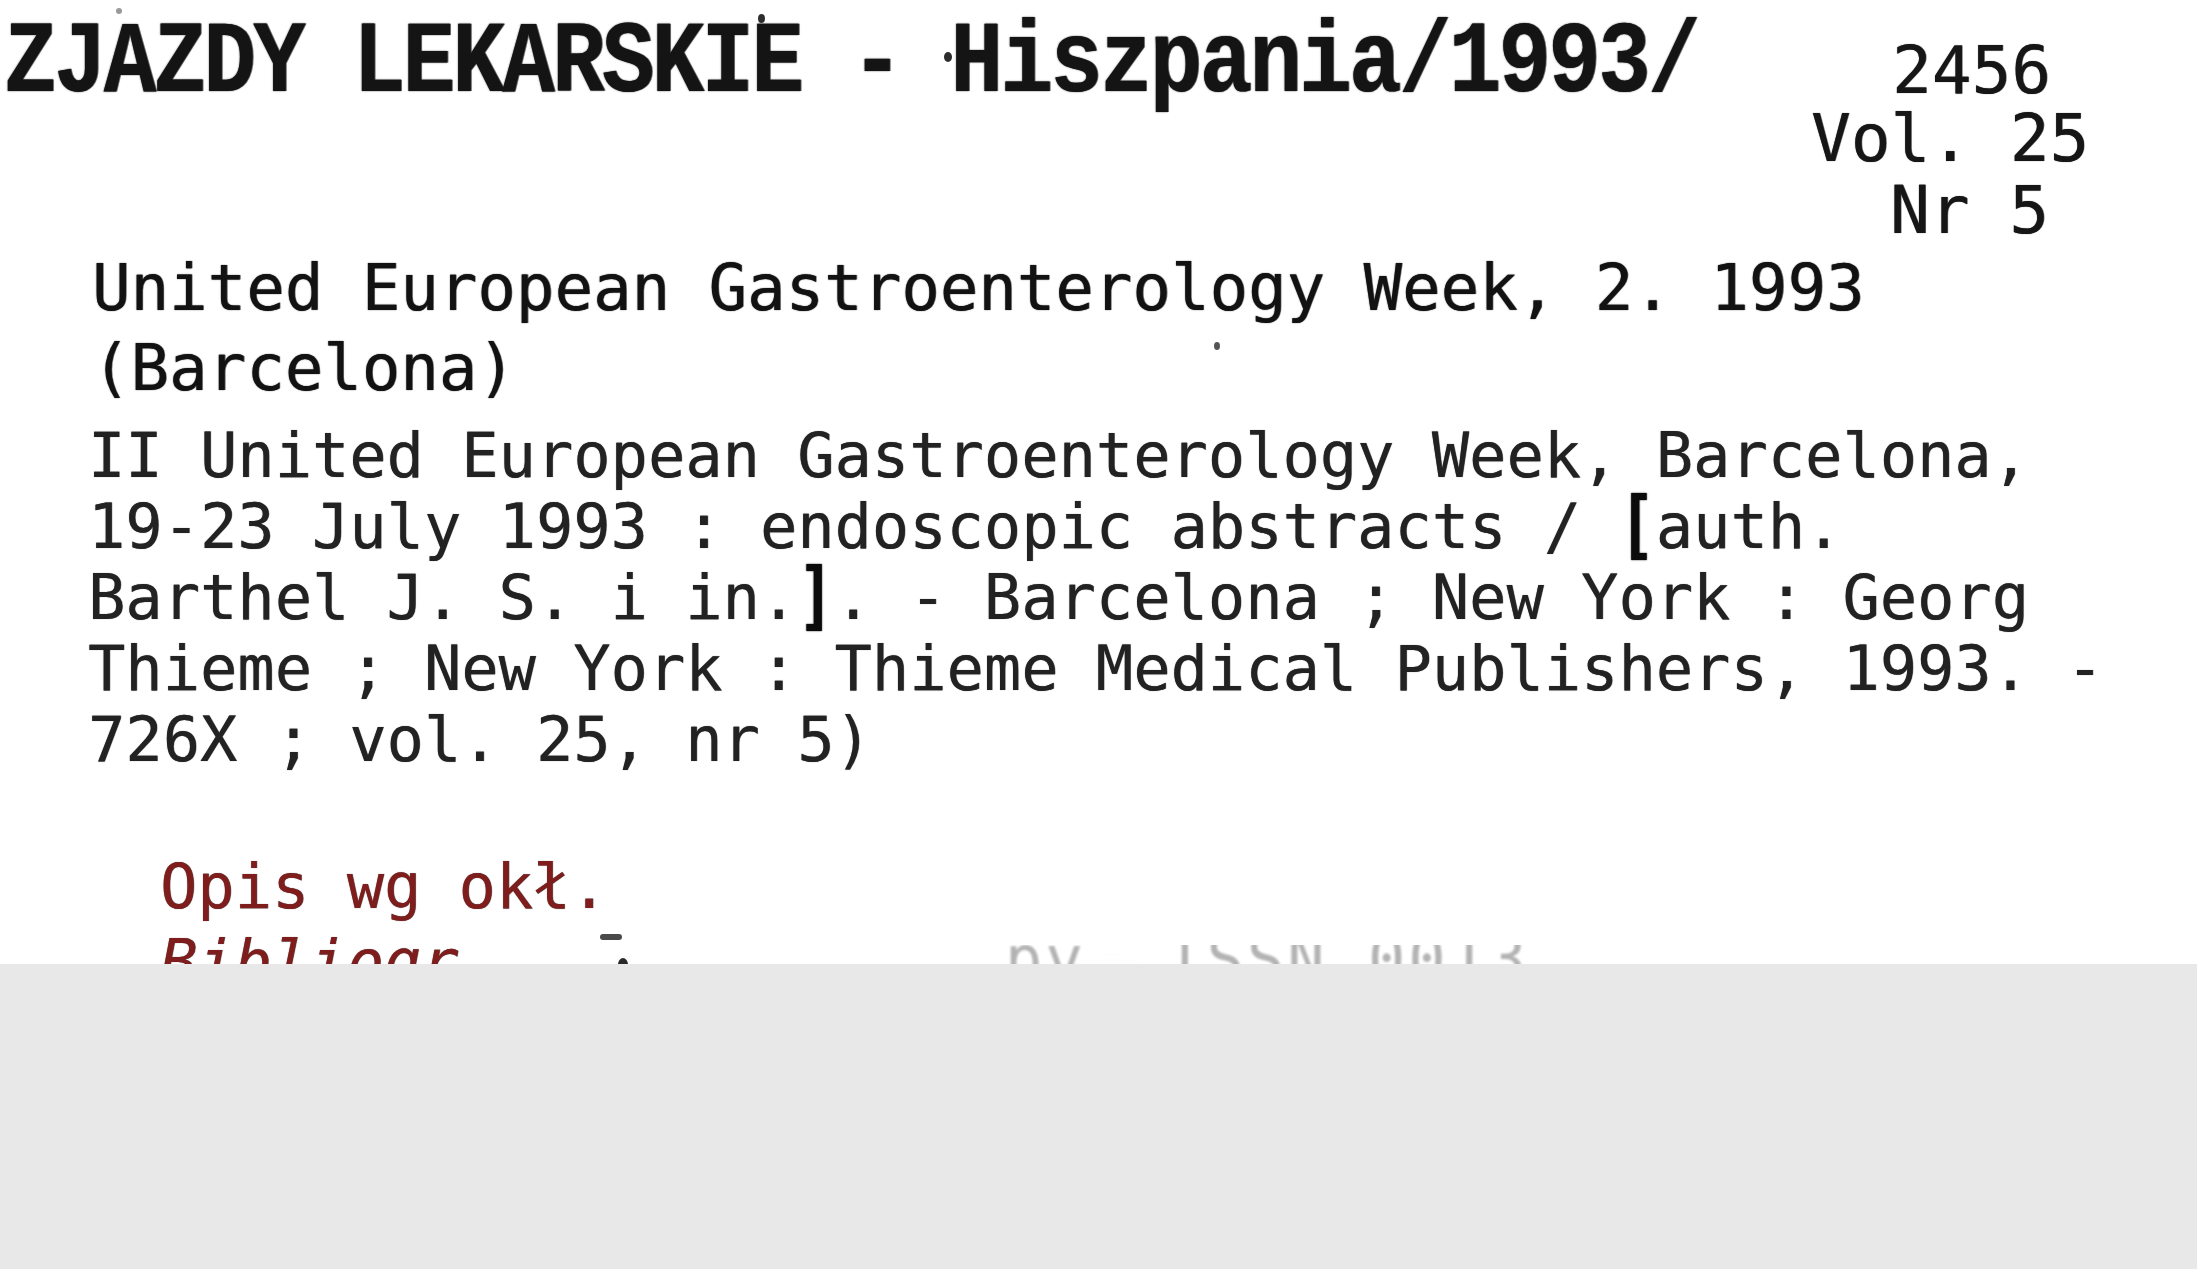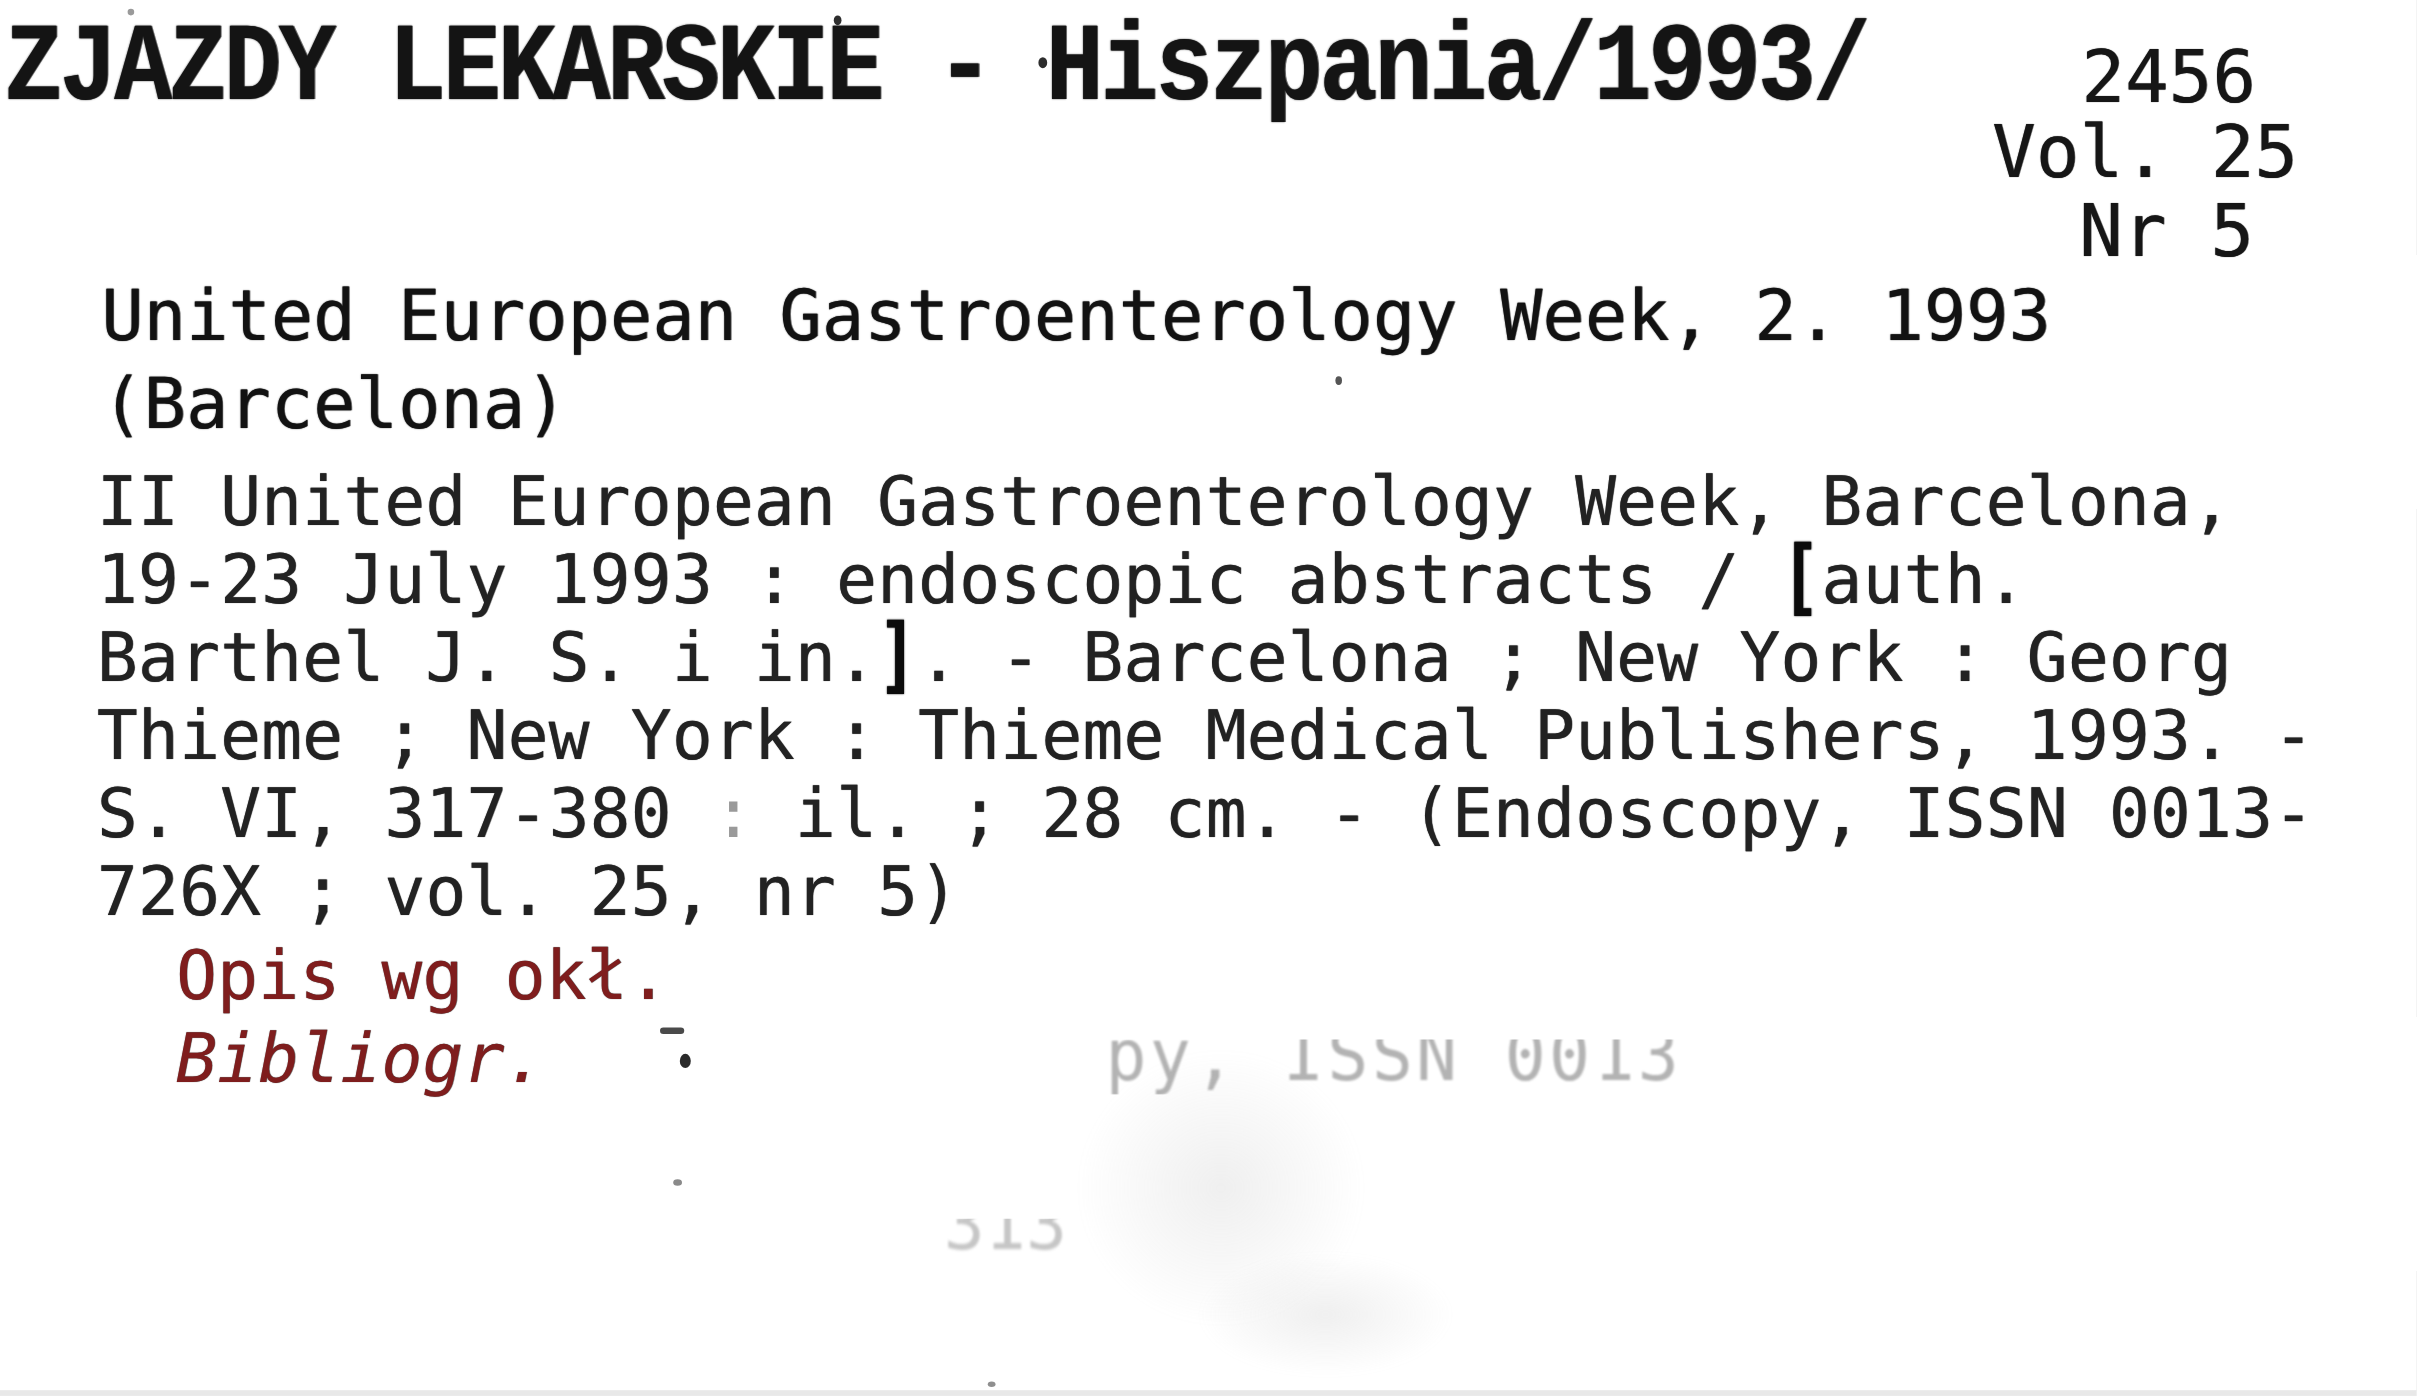--- a/index.html
+++ b/index.html
@@ -1,18 +1,18 @@
 <!DOCTYPE html>
 <html><head>
 <meta charset="utf-8">
 <style>
   html,body{margin:0;padding:0;background:#e8e8e8;}
   .card{
     position:relative;
-    width:2197px;height:1264px;
+    width:2197px;height:964px;
     background:#ffffff;
     overflow:hidden;
     font-family:"DejaVu Sans Mono",monospace;
     color:#1f1f1f;
   }
   
   .heading{
     position:absolute;left:4px;top:14px;
     font-family:"Liberation Mono",monospace;
     font-weight:700;
@@ -96,21 +96,20 @@
   <div class="title">
     <div>United European Gastroenterology Week, 2. 1993</div>
     <div>(Barcelona)</div>
   </div>
 
   <div class="description">
       <div><span>II United European Gastroenterology Week, Barcelona,</span></div>
       <div><span>19-23 July 1993 : endoscopic abstracts / </span><span class="heavy">[</span><span>auth.</span></div>
       <div><span>Barthel J. S. i in.</span><span class="heavy">]</span><span>. - Barcelona ; New York : Georg</span></div>
       <div><span>Thieme ; New York : Thieme Medical Publishers, 1993. -</span></div>
-      <div><span>S. VI, 317-380 </span><span class="faint">:</span><span> il. ; 28 cm. - (Endoscopy, ISSN 0013-</span></div>
       <div><span>726X ; vol. 25, nr 5)</span></div>
     </div>
 
   <div class="note note-source">Opis wg okł.</div>
   <div class="note note-biblio">Bibliogr.</div>
 
   <div class="ghost-wrap ghost-issn">
     <div class="ghost-text">py, ISSN 0013</div>
   </div>
   <div class="ghost-wrap ghost-313">

